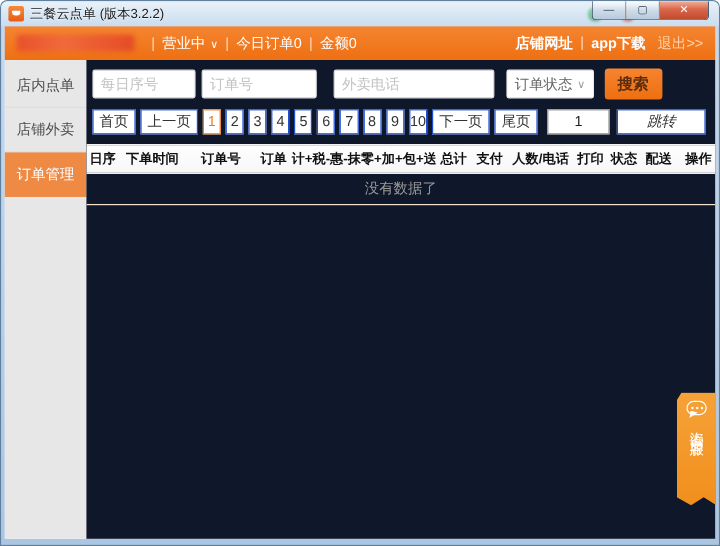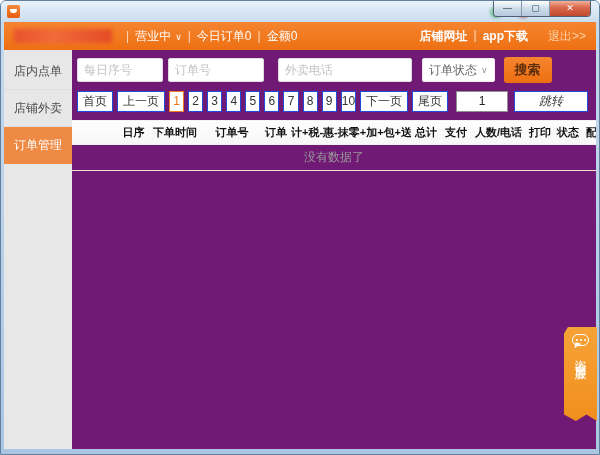--- a/index.html
+++ b/index.html
@@ -37,30 +37,30 @@
   .topbar { position:absolute; top:21px; left:3px; right:3px; height:28px;
     background:linear-gradient(#f58430,#ee7012); color:#fff;
     display:flex; align-items:center; font-size:12px; padding:0 10px; }
   .phone-redacted { width:98px; height:14px; margin-right:8px; border-radius:2px;
     background:linear-gradient(90deg,#e8512c,#f06a3a 40%,#e44c26); filter:blur(2px); }
   .tb-sep { margin:0 6px; color:#ffd9bd; }
   .tb-item { white-space:nowrap;text-align:right; }
   .chev { font-size:9px; margin-left:4px; }
   .tb-right { margin-left:auto; display:flex; align-items:flex-start; }
   .tb-link { color:#fff; font-weight:bold; cursor:pointer; white-space:nowrap; }
-  .tb-logout { color:#ffd2a6; margin-left:20px; cursor:pointer; white-space:nowrap; }
+  .tb-logout { color:#ffd2a6; margin-left:10px; cursor:pointer; white-space:nowrap; }
 
   
   .main { position:absolute; top:49px; left:3px; right:3px; bottom:5px;
     display:flex; background:#fff; }
   .sidebar { width:68px; background:#e7e7e7; flex:none; padding-top:3px; }
   .side-item { height:37px; display:flex; align-items:center; justify-content:center;
     font-size:12px; color:#4c4c4c; cursor:pointer; border-bottom:1px solid #dedede; }
   .side-item.active { background:#ef8a44; color:#fff; border-bottom-color:#ef8a44; }
-  .content { flex:1; position:relative; background:#701a75; overflow:hidden; }
+  .content { flex:1; position:relative; background:#0f172a; overflow:hidden; }
 
   
   .search-row { position:absolute; top:7px; left:5px; right:4px; height:26px;
     display:flex; align-items:center; }
   .inp { height:24px; border:1px solid #ddd; border-radius:2px; padding:0 6px;
     font-size:12px; color:#333; outline:none; background:#fff;
     font-family:"Liberation Sans","DejaVu Sans",sans-serif; }
   .inp::placeholder { color:#c2c2c2; }
   .inp.daily { width:86px; }
   .inp.orderno { width:96px; margin-left:5px; }
@@ -83,21 +83,21 @@
   .pg.num { width:18px; padding:0; }
   .pg.num.active { border-color:#f07b1f; color:#f07b1f; }
   .jump-inp { width:52px; height:21px; border:1px solid #8f8f8f; text-align:center;
     font-size:12px; color:#222; margin:0 6px 0 4px; outline:none; font-family:inherit; }
   .pg.wide { padding:0 24px;font-style:italic; }
 
   
   .thead { position:absolute; top:70px; left:0; right:0; height:25px;
     display:flex; align-items:center; background:linear-gradient(#fefefe,#f7f7f7);
     border-top:1px solid #f2f2f2; border-bottom:1px solid #efefef;
-    font-size:11px; font-weight:bold; color:#111;padding-left:48px; }
+    font-size:11px; font-weight:bold; color:#111; }
   .th { flex:none; text-align:center; white-space:nowrap; overflow:hidden; }
   .th:nth-child(1){width:27px;} .th:nth-child(2){width:56px;}
   .th:nth-child(3){width:58px;} .th:nth-child(4){width:30px;}
   .th:nth-child(5){width:120px;} .th:nth-child(6){width:30px;}
   .th:nth-child(7){width:30px;} .th:nth-child(8){width:55px;}
   .th:nth-child(9){width:28px;} .th:nth-child(10){width:28px;}
   .th:nth-child(11){width:30px;} .th:nth-child(12){width:36px;}
   .empty-row { position:absolute; top:95px; left:0; right:0; height:26px;
     display:flex; align-items:center; justify-content:center;
     font-size:12px; color:#9a9a9a; border-bottom:1px solid #f4e1cf; }
@@ -117,20 +117,21 @@
   .ribbon-label { margin-top:4px; writing-mode:vertical-rl; text-orientation:upright;
     color:#fff; font-size:12px; letter-spacing:3px; line-height:1; }
 </style>
 </head>
 <body>
 
 <div class="win">
 
   <div class="titlebar">
     <span class="app-icon"></span>
+    <span class="win-title">三餐云点单 (版本3.2.2)</span>
     <span class="blob blob1"></span>
     <span class="blob blob2"></span>
     <div class="winbtns">
       <div class="winbtn min">—</div>
       <div class="winbtn max">▢</div>
       <div class="winbtn close">✕</div>
     </div>
   </div>
 
   <div class="topbar">

